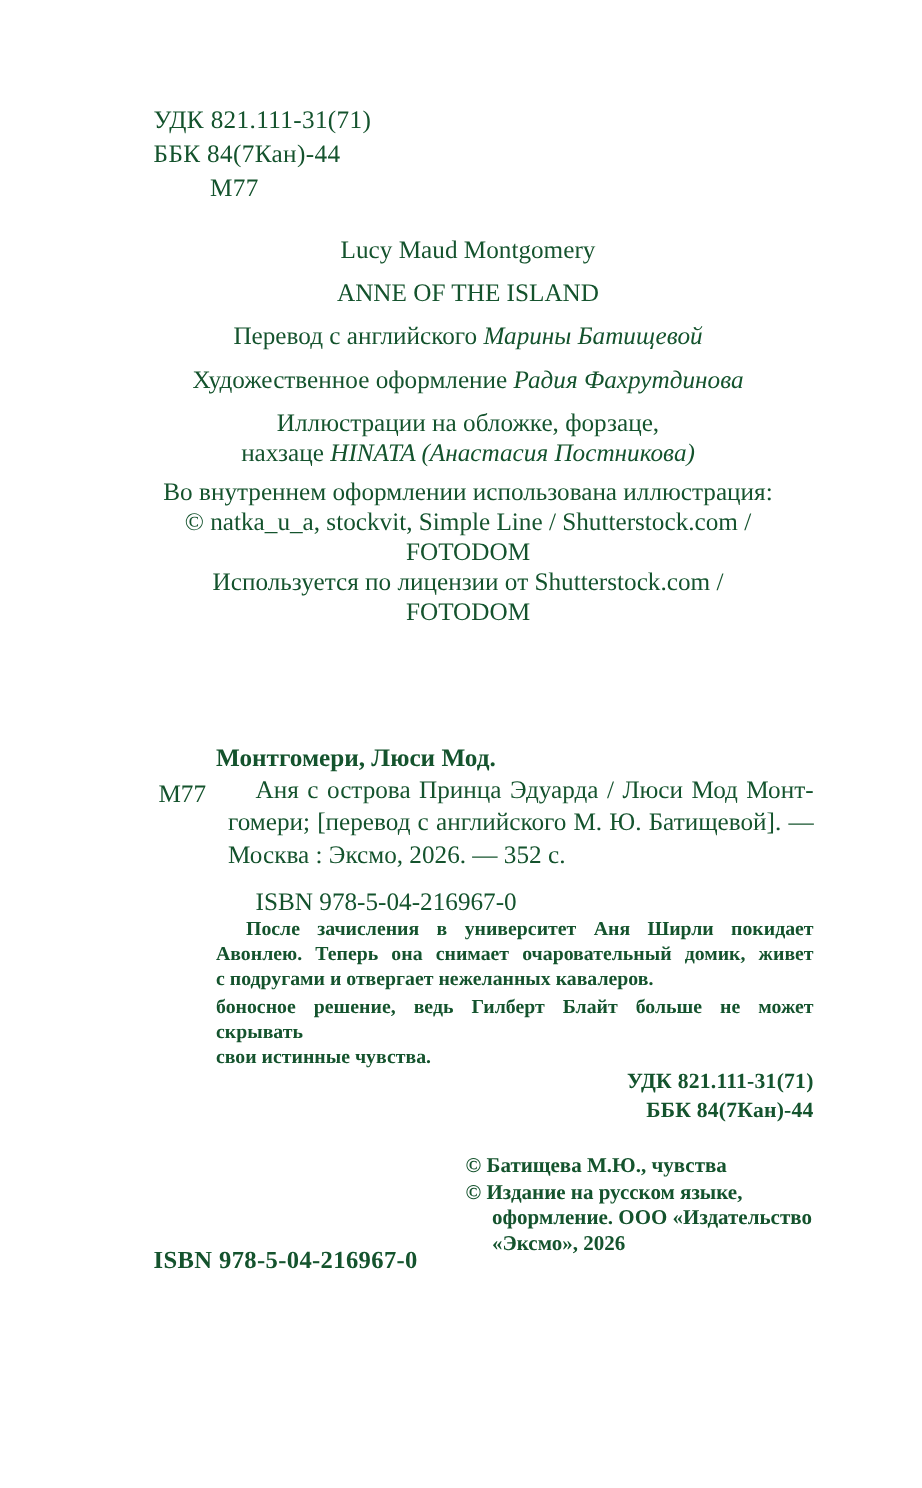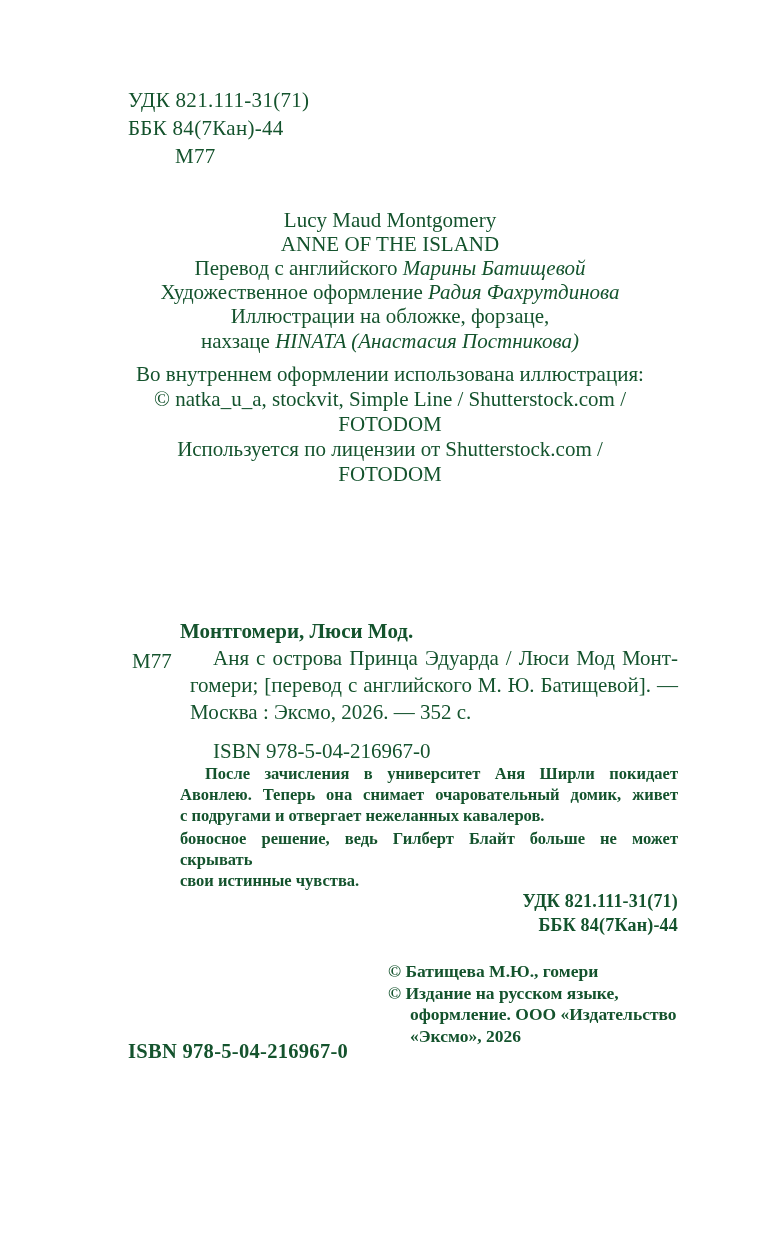--- a/index.html
+++ b/index.html
@@ -21,27 +21,27 @@
     font-size: 21px;
     line-height: 28px;
     letter-spacing: 0.3px;
   }
   #top-codes .m77 { padding-left: 47px; }
 
   
   #title-block {
     position: absolute;
     left: 98px;
-    top: 208px;
+    top: 196px;
     width: 584px;
     text-align: center;
     font-size: 21px;
     line-height: 24px;
   }
-  #title-block .gap    { margin-top: 0; }
+  #title-block .gap    { margin-top: 12px; }
   #title-block .gap-sm { margin-top: 9px; }
   #title-block .tight  { margin-top: 1px; }
   .it { font-style: italic; }
 
   
   #catalog {
     position: absolute;
     left: 130px;
     top: 618px;
     width: 548px;
@@ -151,21 +151,21 @@
       <span style="display:block" class="ann-line">свои истинные чувства.</span>
     </p>
   </div>
 
   <div id="right-codes">
     <div>УДК 821.111-31(71)</div>
     <div>ББК 84(7Кан)-44</div>
   </div>
 
   <div id="copyright">
-    <div>© Батищева М.Ю., гомери</div>
+    <div>© Батищева М.Ю., чувства</div>
     <div>© Издание на русском языке,</div>
     <div class="hang">оформление. ООО «Издательство</div>
     <div class="hang">«Эксмо», 2026</div>
   </div>
 
   <div id="isbn-bottom">ISBN 978-5-04-216967-0</div>
 
 </div>
 
 </body></html>

